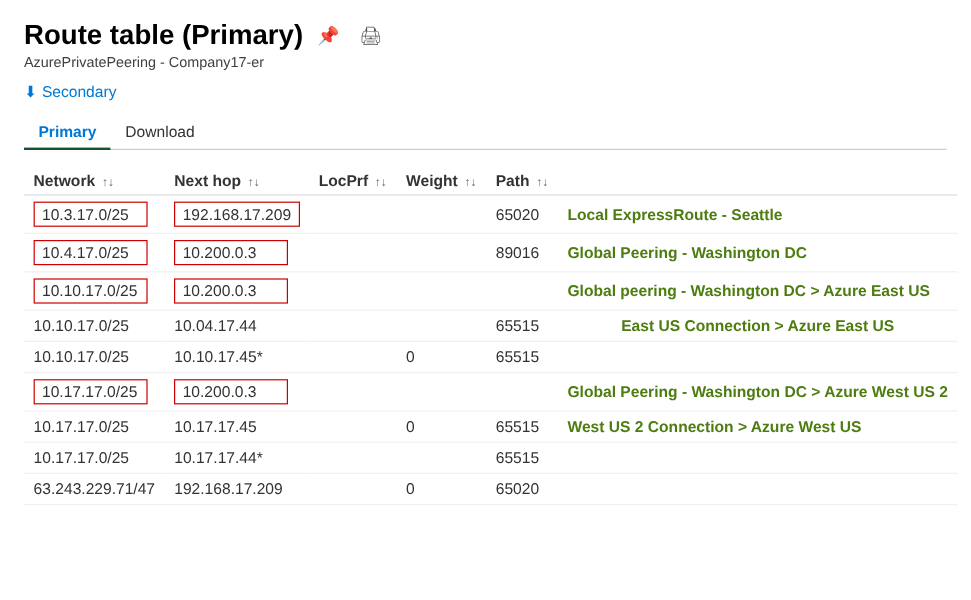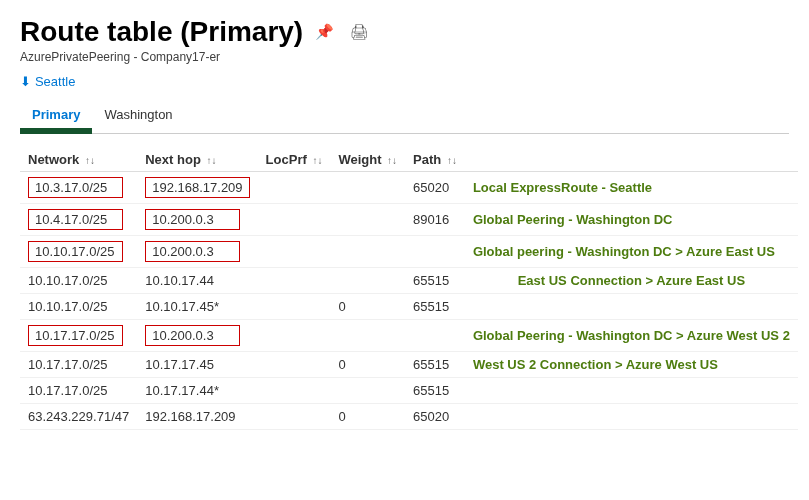--- a/index.html
+++ b/index.html
@@ -10,21 +10,21 @@
       color: #333;
       padding: 16px 20px;
     }
     .page-header {
       display: flex;
       align-items: center;
       gap: 8px;
       margin-bottom: 2px;
     }
     .page-title {
-      font-size: 28px;
+      font-size: 23px;
       font-weight: 600;
       color: #000;
     }
     .icon-btn {
       background: none;
       border: none;
       cursor: pointer;
       color: #555;
       font-size: 15px;
       padding: 2px 4px;
@@ -52,21 +52,21 @@
     .tab {
       padding: 6px 12px;
       cursor: pointer;
       font-size: 13px;
       color: #333;
       border-bottom: 2px solid transparent;
       margin-bottom: -1px;
     }
     .tab.active {
       color: #0078d4;
-      border-bottom: 6px solid #14532d;
+      border-bottom: 2px solid #14532d;
       font-weight: 600;
     }
 
     table {
       width: 100%;
       border-collapse: collapse;
       font-size: 13px;
     }
     thead th {
       text-align: left;
@@ -101,26 +101,26 @@
 
 <div class="page-header">
   <span class="page-title">Route table (Primary)</span>
   <button class="icon-btn" title="Pin">📌</button>
   <button class="icon-btn" title="Print">🖨</button>
 </div>
 <div class="subtitle">AzurePrivatePeering - Company17-er</div>
 
 <a class="download-link">
   <span>⬇</span>
-  <span>Seattle</span>
+  <span>Secondary</span>
 </a>
 
 <div class="tabs">
   <div class="tab active">Primary</div>
-  <div class="tab">Washington</div>
+  <div class="tab">Download</div>
 </div>
 
 <table>
   <thead>
     <tr>
       <th class="col-network">
         Network <span class="sort-icon">↑↓</span>
       </th>
       <th class="col-nexthop">
         Next hop <span class="sort-icon">↑↓</span>
@@ -175,21 +175,21 @@
           </td>
           <td></td>
           <td></td>
           <td></td>
           <td>
             <span class="annotation">Global peering - Washington DC &gt; Azure East US</span>
           </td>
         </tr>
       <tr>
         <td style="padding:5px 8px;">10.10.17.0/25</td>
-        <td style="padding:5px 8px;">10.10.17.44</td>
+        <td style="padding:5px 8px;">10.04.17.44</td>
         <td style="padding:5px 8px;"></td>
         <td style="padding:5px 8px;"></td>
         <td style="padding:5px 8px;">65515</td>
         <td style="padding:5px 8px;text-align:center;">
           <span class="annotation">East US Connection &gt; Azure East US</span>
         </td>
       </tr>
       <tr>
         <td style="padding:5px 8px;">10.10.17.0/25</td>
         <td style="padding:5px 8px;">10.10.17.45*</td>

